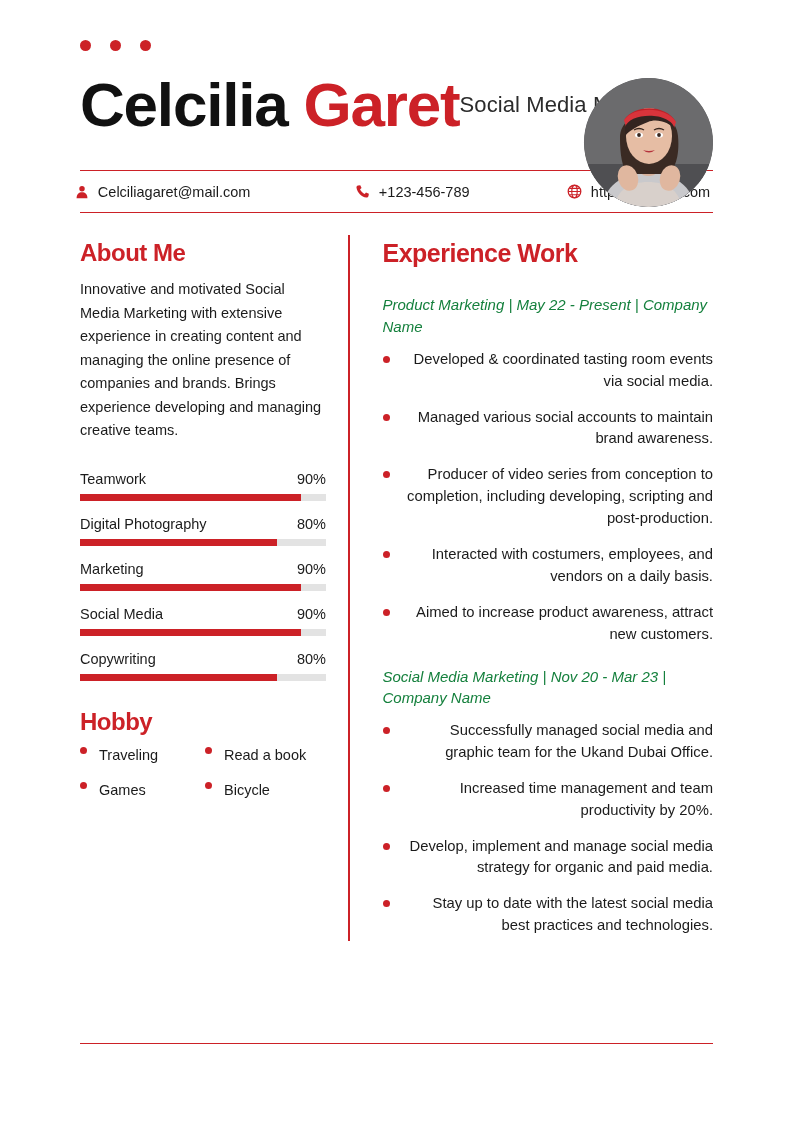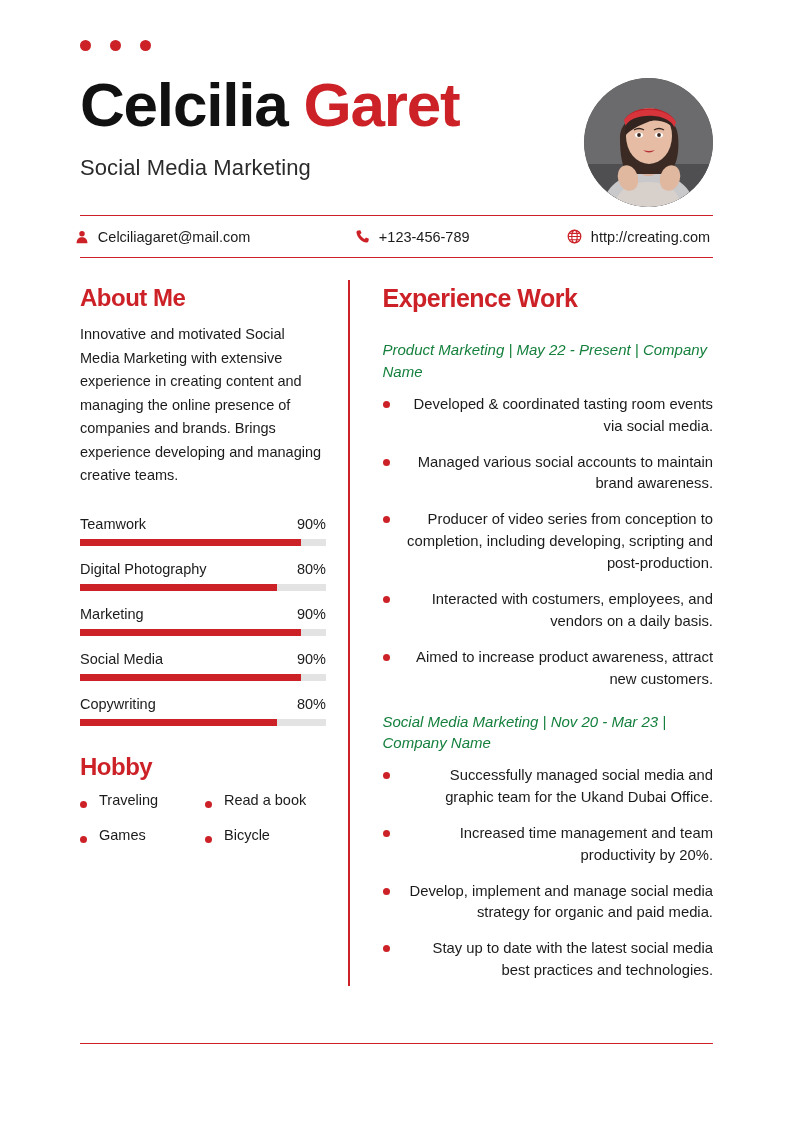--- a/index.html
+++ b/index.html
@@ -33,21 +33,20 @@
     margin-bottom: 22px;
   }
   .dot {
     width: 11px;
     height: 11px;
     border-radius: 50%;
     background: #cc2127;
   }
   .name-block {
     display: flex;
-    flex-direction: column;
   }
   .name {
     font-size: 62px;
     line-height: 1.02;
     font-weight: bold;
     letter-spacing: -1.2px;
     margin: 0;
     white-space: nowrap;
   }
   .name .first { color: #111111; }
@@ -170,21 +169,21 @@
 
   
   .hobby-grid {
     display: grid;
     grid-template-columns: 125px 1fr;
     row-gap: 19px;
     margin-top: 4px;
   }
   .hobby-item {
     display: flex;
-    align-items: flex-end;
+    align-items: flex-start;
     gap: 12px;
     font-size: 14.5px;
     color: #1b1b1b;
   }
   .bullet {
     width: 7px;
     height: 7px;
     border-radius: 50%;
     background: #cc2127;
     flex: 0 0 7px;

